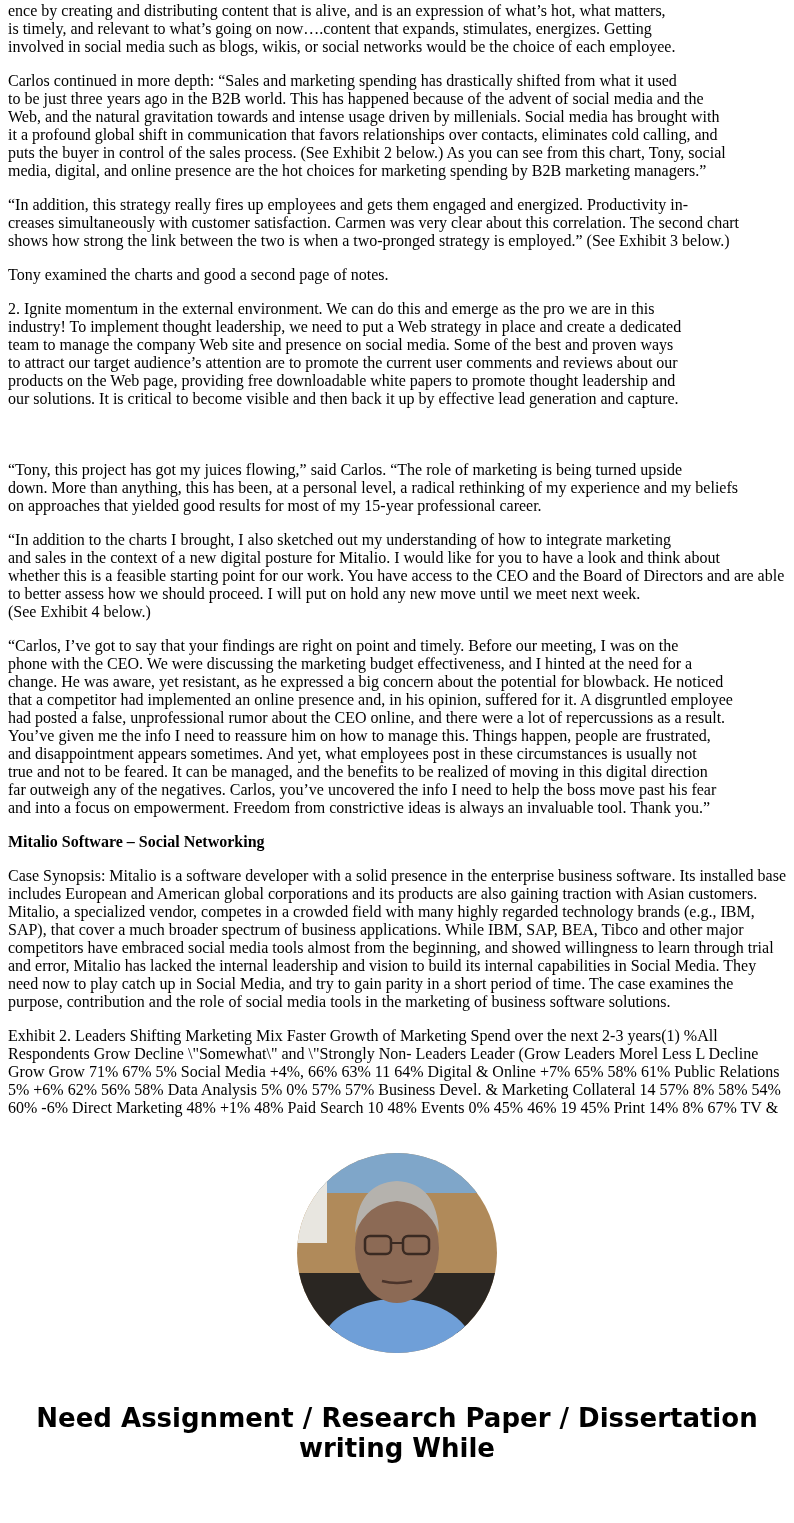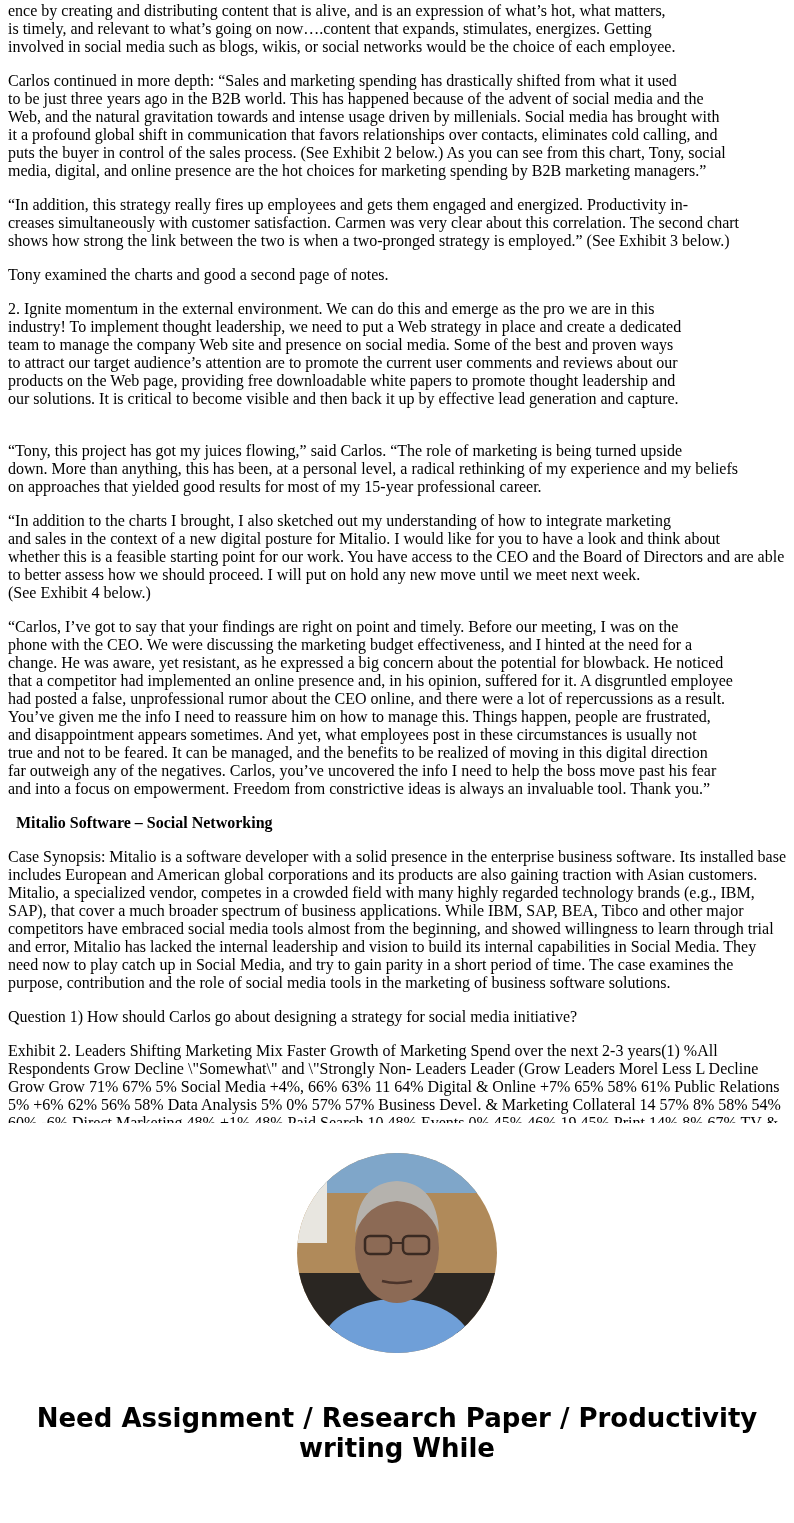--- a/index.html
+++ b/index.html
@@ -3,21 +3,21 @@
   <meta charset="utf-8">
   <style>
     html, body { margin: 0; padding: 0; background: #ffffff; }
     body { width: 794px; height: 1523px; position: relative; overflow: hidden; color: #000; }
     .doc {
       position: absolute; left: 8px; top: -8px; width: 780px;
       height: 1131px; overflow: hidden;
       font-family: "Liberation Serif", serif; font-size: 16px; line-height: 18px;
     }
     .doc p { margin: 0 0 16px 0; white-space: pre-line; }
-    .doc h3 { font-size: 16px; font-weight: bold; margin: 0 0 16px 8px; line-height: 18px; }
+    .doc h3 { font-size: 16px; font-weight: bold; margin: 0 0 16px 0; line-height: 18px; }
     .avatar-wrap { position: absolute; left: 297px; top: 1153px; width: 200px; height: 200px; border-radius: 50%; overflow: hidden; }
     .avatar-wrap svg { display: block; }
     .cta {
       position: absolute; left: 0; top: 1403px; width: 794px; text-align: center;
       font-family: "DejaVu Sans", sans-serif; font-weight: bold; font-size: 26px; line-height: 30px;
     }
   </style>
 </head>
 <body>
 
@@ -28,21 +28,21 @@
   <p>       Carlos continued in more depth: “Sales and marketing spending has drastically shifted from what it used
 to be just three years ago in the B2B world. This has happened because of the advent of social media and the
 Web, and the natural gravitation towards and intense usage driven by millenials. Social media has brought with
 it a profound global shift in communication that favors relationships over contacts, eliminates cold calling, and
 puts the buyer in control of the sales process. (See Exhibit 2 below.) As you can see from this chart, Tony, social
 media, digital, and online presence are the hot choices for marketing spending by B2B marketing managers.”</p>
   <p>      “In addition, this strategy really fires up employees and gets them engaged and energized. Productivity in-
 creases simultaneously with customer satisfaction. Carmen was very clear about this correlation. The second chart
 shows how strong the link between the two is when a two-pronged strategy is employed.” (See Exhibit 3 below.)</p>
   <p>Tony examined the charts and good a second page of notes.</p>
-  <p style="margin-bottom:34px;">2. Ignite momentum in the external environment. We can do this and emerge as the pro we are in this
+  <p style="margin-bottom:53px;">2. Ignite momentum in the external environment. We can do this and emerge as the pro we are in this
    industry! To implement thought leadership, we need to put a Web strategy in place and create a dedicated
    team to manage the company Web site and presence on social media. Some of the best and proven ways
    to attract our target audience’s attention are to promote the current user comments and reviews about our
    products on the Web page, providing free downloadable white papers to promote thought leadership and
    our solutions. It is critical to become visible and then back it up by effective lead generation and capture.</p>
   <p>   “Tony, this project has got my juices flowing,” said Carlos. “The role of marketing is being turned upside
 down. More than anything, this has been, at a personal level, a radical rethinking of my experience and my beliefs
 on approaches that yielded good results for most of my 15-year professional career.</p>
   <p>     “In addition to the charts I brought, I also sketched out my understanding of how to integrate marketing
 and sales in the context of a new digital posture for Mitalio. I would like for you to have a look and think about
@@ -54,36 +54,35 @@
 change. He was aware, yet resistant, as he expressed a big concern about the potential for blowback. He noticed
 that a competitor had implemented an online presence and, in his opinion, suffered for it. A disgruntled employee
 had posted a false, unprofessional rumor about the CEO online, and there were a lot of repercussions as a result.
 You’ve given me the info I need to reassure him on how to manage this. Things happen, people are frustrated,
 and disappointment appears sometimes. And yet, what employees post in these circumstances is usually not
 true and not to be feared. It can be managed, and the benefits to be realized of moving in this digital direction
 far outweigh any of the negatives. Carlos, you’ve uncovered the info I need to help the boss move past his fear
 and into a focus on empowerment. Freedom from constrictive ideas is always an invaluable tool. Thank you.”</p>
   <h3>Mitalio Software – Social Networking</h3>
   <p style="white-space:normal;">Case Synopsis: Mitalio is a software developer with a solid presence in the enterprise business software. Its installed base includes European and American global corporations and its products are also gaining traction with Asian customers. Mitalio, a specialized vendor, competes in a crowded field with many highly regarded technology brands (e.g., IBM, SAP), that cover a much broader spectrum of business applications. While IBM, SAP, BEA, Tibco and other major competitors have embraced social media tools almost from the beginning, and showed willingness to learn through trial and error, Mitalio has lacked the internal leadership and vision to build its internal capabilities in Social Media. They need now to play catch up in Social Media, and try to gain parity in a short period of time. The case examines the purpose, contribution and the role of social media tools in the marketing of business software solutions.</p>
-  <p>Question 1) How should Carlos go about designing a strategy for social media initiative?</p>
   <p style="white-space:normal;">Exhibit 2. Leaders Shifting Marketing Mix Faster Growth of Marketing Spend over the next 2-3 years(1) %All Respondents Grow Decline \"Somewhat\" and \"Strongly Non- Leaders Leader (Grow Leaders Morel Less L Decline Grow Grow 71% 67% 5% Social Media +4%, 66% 63% 11 64% Digital &amp; Online +7% 65% 58% 61% Public Relations 5% +6% 62% 56% 58% Data Analysis 5% 0% 57% 57% Business Devel. &amp; Marketing Collateral 14 57% 8% 58% 54% 60% -6% Direct Marketing 48% +1% 48% Paid Search 10 48% Events 0% 45% 46% 19 45% Print 14% 8% 67% TV &amp;</p>
 </div>
 
 <div class="avatar-wrap">
   <svg width="200" height="200" viewBox="0 0 200 200">
     <rect width="200" height="200" fill="#b08a5a"></rect>
     <rect x="0" y="0" width="200" height="40" fill="#7fa6c9"></rect>
     <rect x="0" y="20" width="30" height="70" fill="#e8e6e0"></rect>
     <rect x="0" y="120" width="200" height="60" fill="#2a2622"></rect>
     <path d="M20 200 Q30 150 100 145 Q170 150 180 200 Z" fill="#6f9fd8"></path>
     <ellipse cx="100" cy="95" rx="42" ry="55" fill="#8c6a55"></ellipse>
     <path d="M58 80 Q60 30 100 28 Q140 30 142 80 Q130 50 100 48 Q70 50 58 80 Z" fill="#b5b2ad"></path>
     <rect x="68" y="83" width="26" height="18" rx="5" fill="none" stroke="#3a2a22" stroke-width="2.5"></rect>
     <rect x="106" y="83" width="26" height="18" rx="5" fill="none" stroke="#3a2a22" stroke-width="2.5"></rect>
     <line x1="94" y1="90" x2="106" y2="90" stroke="#3a2a22" stroke-width="2"></line>
     <path d="M85 128 Q100 132 115 128" stroke="#4a332a" stroke-width="2.5" fill="none"></path>
   </svg>
 </div>
 
 <div class="cta">
-  <div>Need Assignment / Research Paper / Productivity</div>
+  <div>Need Assignment / Research Paper / Dissertation</div>
   <div>writing While</div>
 </div>
 
 </body></html>

